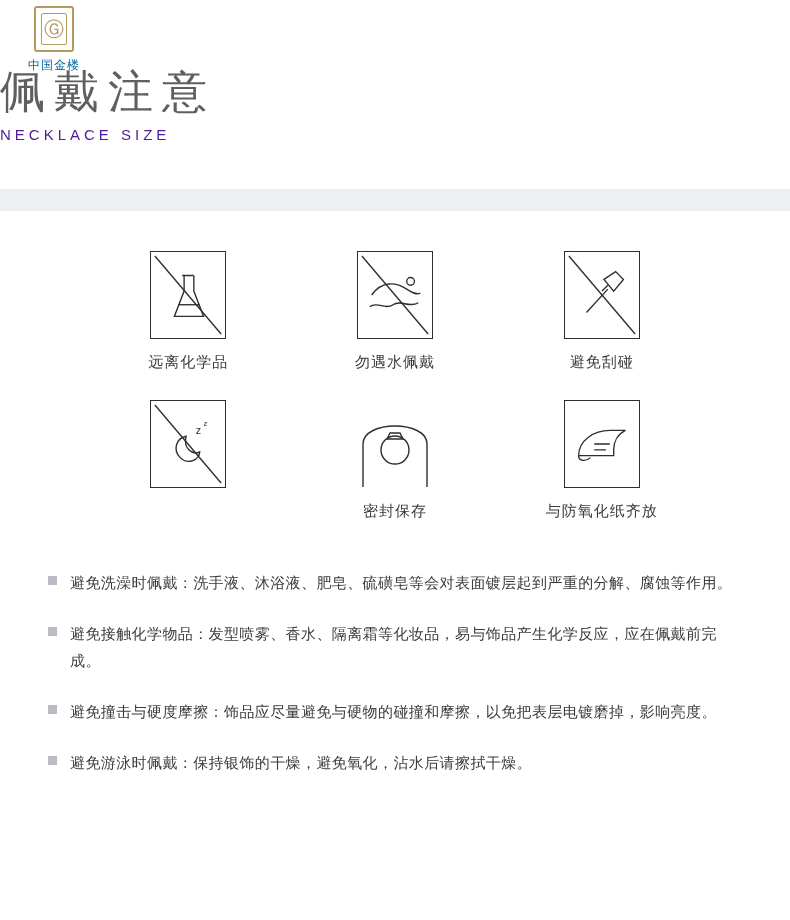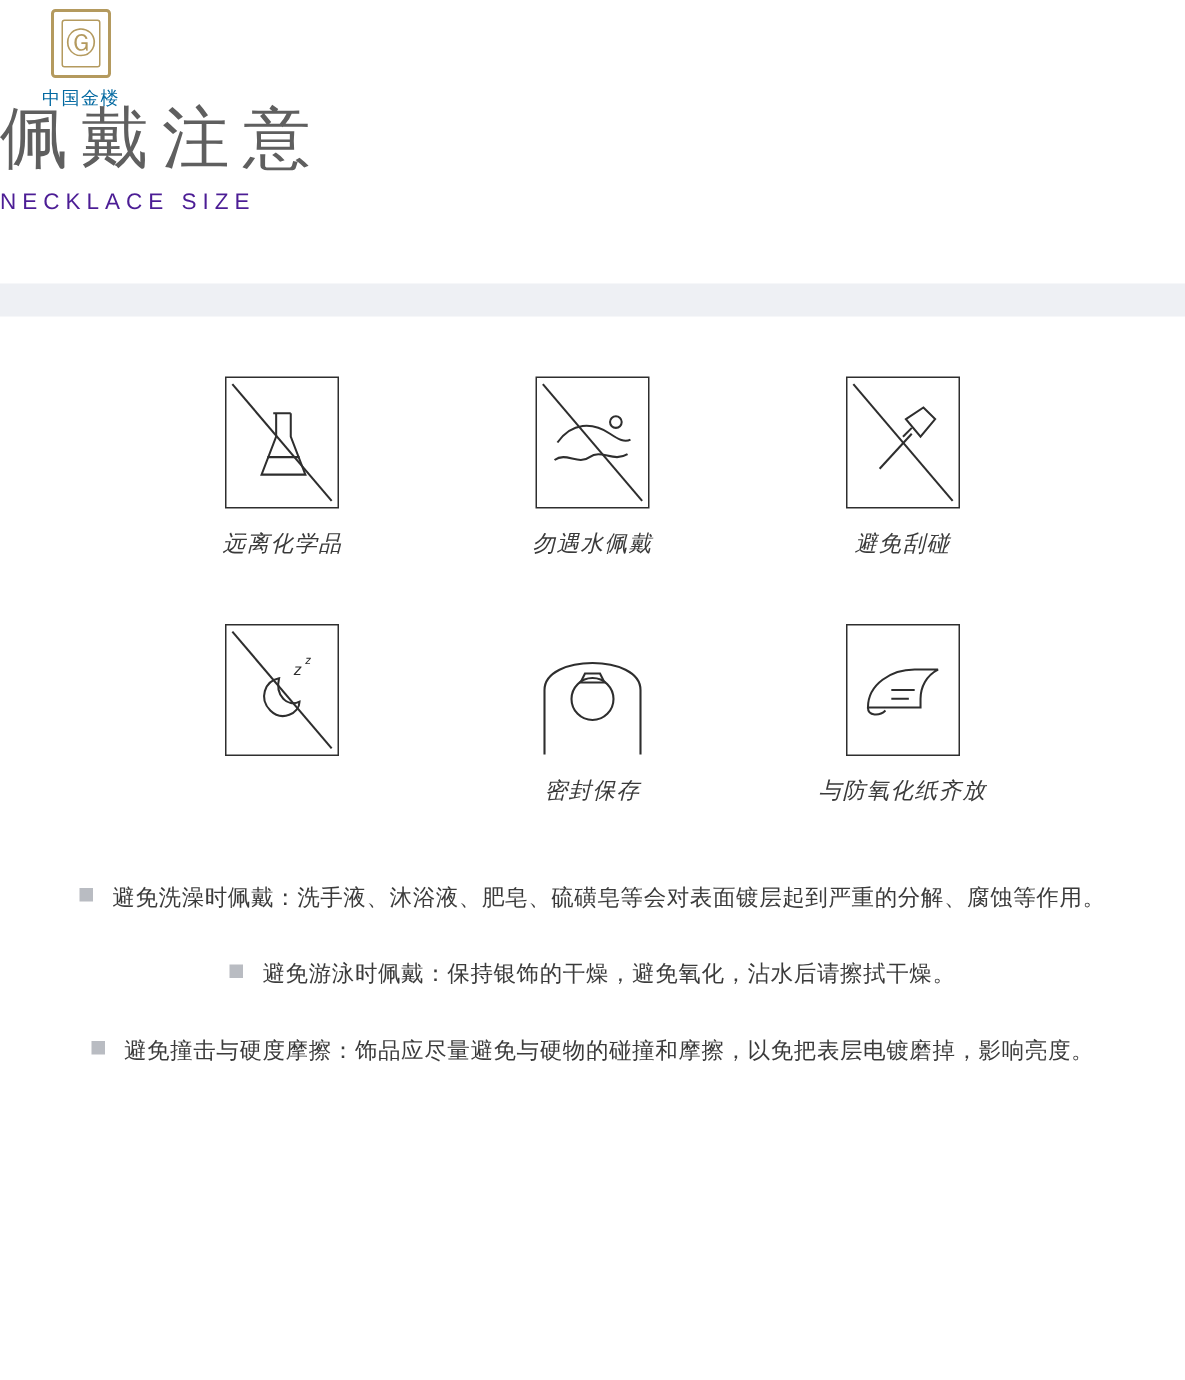--- a/index.html
+++ b/index.html
@@ -92,22 +92,21 @@
     background: #eef0f4;
     width: 100%;
   }
 
   
   .icon-grid {
     margin: 40px auto 0 auto;
     width: 620px;
     display: grid;
     grid-template-columns: repeat(3, 1fr);
-    row-gap: 44px;
-    font-style: italic;
+    row-gap: 28px;
   }
   .icon-cell {
     text-align: center;
   }
   .icon-box {
     width: 76px;
     height: 88px;
     margin: 0 auto;
     border: 1px solid #2e2e2e;
     box-sizing: border-box;
@@ -127,21 +126,20 @@
   }
 
   
   .notes {
     margin: 48px 48px 0 48px;
   }
   .note {
     display: flex;
     align-items: flex-start;
     margin-bottom: 24px;
-    justify-content: center;
   }
   .note-bullet {
     flex: 0 0 auto;
     width: 9px;
     height: 9px;
     background: #b9bcc2;
     margin-top: 7px;
     margin-right: 13px;
   }
   .note-text {
@@ -240,19 +238,23 @@
 
 </div>
 
 <div class="notes">
   <div class="note">
     <span class="note-bullet"></span>
     <span class="note-text">避免洗澡时佩戴：洗手液、沐浴液、肥皂、硫磺皂等会对表面镀层起到严重的分解、腐蚀等作用。</span>
   </div>
   <div class="note">
     <span class="note-bullet"></span>
+    <span class="note-text">避免接触化学物品：发型喷雾、香水、隔离霜等化妆品，易与饰品产生化学反应，应在佩戴前完成。</span>
+  </div>
+  <div class="note">
+    <span class="note-bullet"></span>
+    <span class="note-text">避免撞击与硬度摩擦：饰品应尽量避免与硬物的碰撞和摩擦，以免把表层电镀磨掉，影响亮度。</span>
+  </div>
+  <div class="note">
+    <span class="note-bullet"></span>
     <span class="note-text">避免游泳时佩戴：保持银饰的干燥，避免氧化，沾水后请擦拭干燥。</span>
   </div>
-  <div class="note">
-    <span class="note-bullet"></span>
-    <span class="note-text">避免撞击与硬度摩擦：饰品应尽量避免与硬物的碰撞和摩擦，以免把表层电镀磨掉，影响亮度。</span>
-  </div>
 </div>
 
 </body></html>

